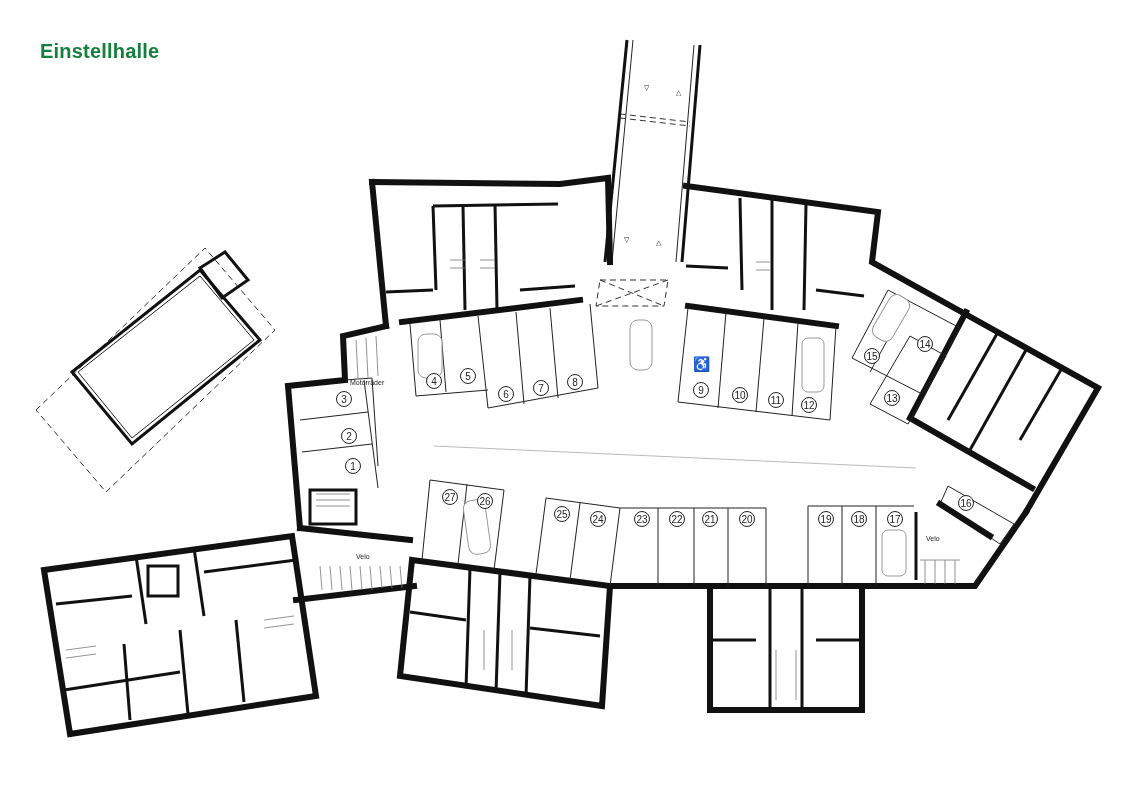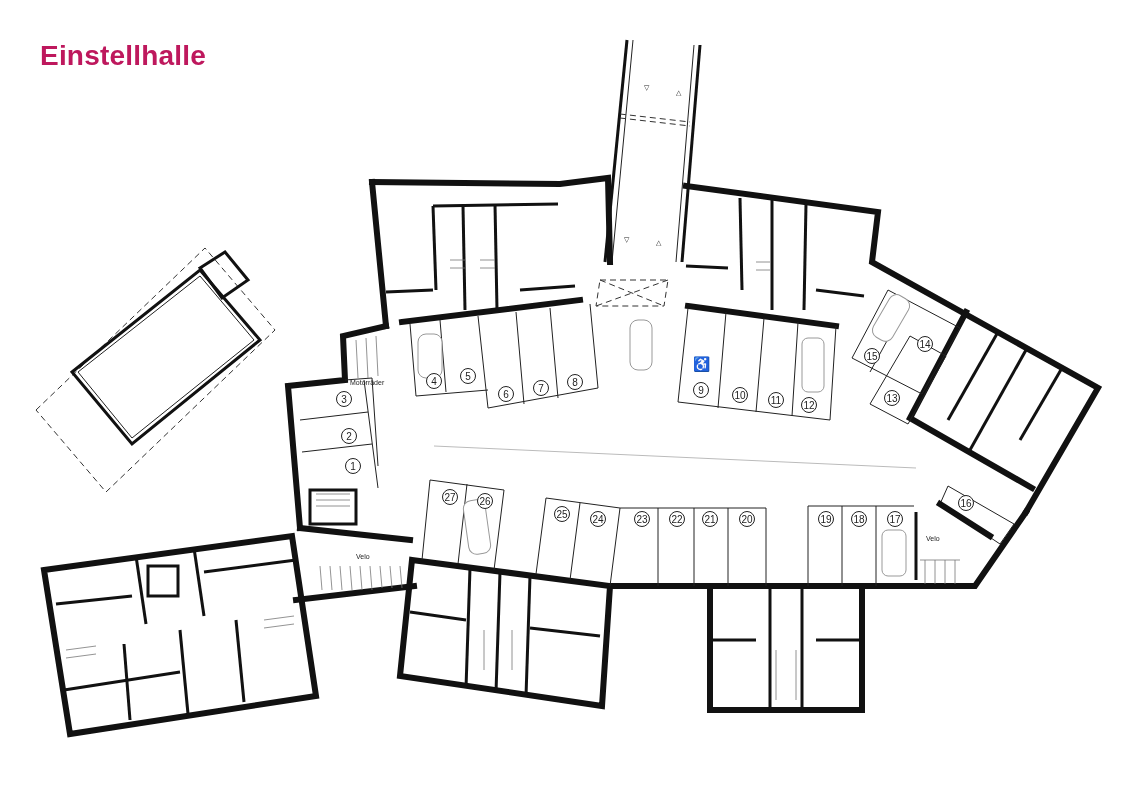--- a/index.html
+++ b/index.html
@@ -1,17 +1,17 @@
 <!DOCTYPE html>
 <html><head>
 <meta charset="utf-8">
 <style>
   html,body{margin:0;padding:0;background:#fff;}
   body{width:1132px;height:800px;position:relative;overflow:hidden;font-family:"Liberation Sans",sans-serif;}
-  .title{position:absolute;left:40px;top:40px;font-size:28px;font-weight:bold;color:#be185d;letter-spacing:0.2px;}
+  .title{position:absolute;left:40px;top:40px;font-size:20px;font-weight:bold;color:#15803d;letter-spacing:0.2px;}
   svg{position:absolute;left:0;top:0;}
   .wall{stroke:#111;stroke-width:6;fill:none;stroke-linecap:square;}
   .wallthin{stroke:#111;stroke-width:3;fill:none;}
   .line{stroke:#222;stroke-width:1;fill:none;}
   .dash{stroke:#333;stroke-width:1;fill:none;stroke-dasharray:6 4;}
   .car{stroke:#999;stroke-width:1;fill:#fff;}
   .num circle{fill:#fff;stroke:#222;stroke-width:1;}
   .num text{font-size:10px;fill:#222;text-anchor:middle;dominant-baseline:central;font-family:"Liberation Sans",sans-serif;}
   .lbl{font-size:7px;fill:#222;font-family:"Liberation Sans",sans-serif;}
   .stair{stroke:#777;stroke-width:0.8;fill:none;}

